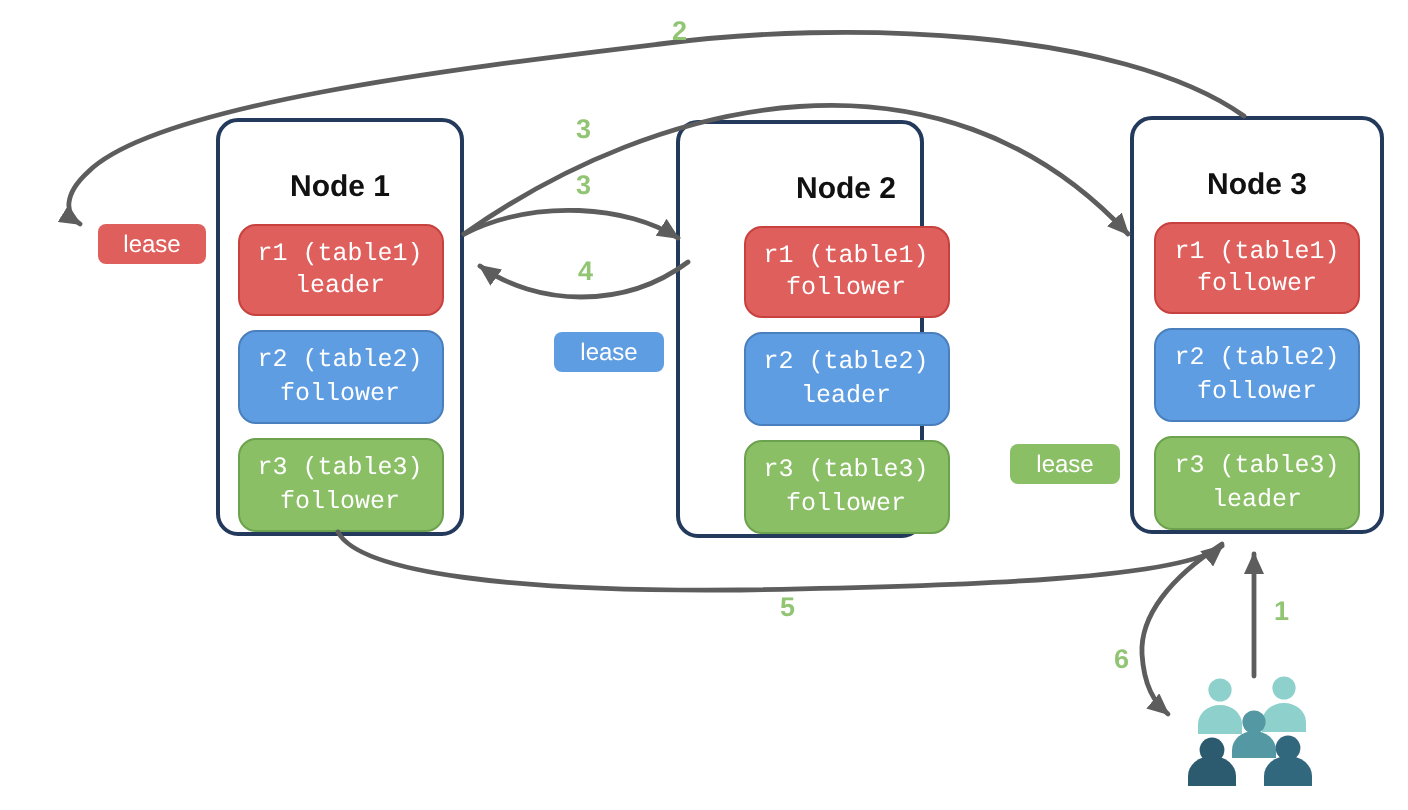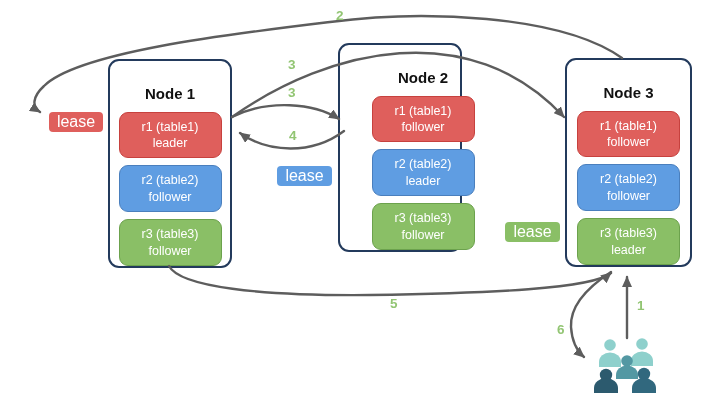--- a/index.html
+++ b/index.html
@@ -10,29 +10,29 @@
   .node{
     position:absolute;box-sizing:border-box;width:124px;height:209px;
     background:#ffffff;border:2px solid #233a5c;border-radius:11px;
     display:flex;flex-direction:column;align-items:center;z-index:1;
   }
   .node-title{margin-top:24px;height:20px;font-size:15px;font-weight:bold;color:#111111;text-align:center;}
   .cell{
     box-sizing:border-box;width:103px;height:48px;margin-top:7px;
     border-radius:9px;border:1.5px solid transparent;
     display:flex;flex-direction:column;align-items:center;justify-content:center;
-    color:#ffffff;font-size:12.5px;line-height:1.3;text-align:center;
+    color:#ffffff;font-size:12.5px;line-height:1.3;text-align:center;font-family:Liberation Mono, monospace;
   }
   .node .cell:first-of-type{margin-top:8px;}
   .red{background:#df5f5c;border-color:#c7413e;}
   .blue{background:#5f9de2;border-color:#4a7fbd;}
   .green{background:#8abf66;border-color:#6ca24d;}
   .lease{
     position:absolute;box-sizing:border-box;width:55px;height:20px;
-    border-radius:4px;border:1px solid transparent;color:#ffffff;font-size:16px;
+    border-radius:4px;border:1px solid transparent;color:#ffffff;font-size:12px;
     display:flex;align-items:center;justify-content:center;z-index:2;
   }
   .step{
     position:absolute;font-size:13.5px;font-weight:bold;color:#92c573;z-index:4;
     user-select:none;
   }
   svg.overlay{position:absolute;left:0;top:0;z-index:3;pointer-events:none;}
 </style>
 </head>
 <body>
@@ -48,21 +48,21 @@
     <div class="cell blue">
       <span>r2 (table2)</span>
       <span>follower</span>
     </div>
     <div class="cell green">
       <span>r3 (table3)</span>
       <span>follower</span>
     </div>
   </div>
 
-  <div class="node" style="left:338px;top:43px;padding-left:46px;">
+  <div class="node" style="left:338px;top:60px;padding-left:46px;">
     <div class="node-title">Node 2</div>
     <div class="cell red">
       <span>r1 (table1)</span>
       <span>follower</span>
     </div>
     <div class="cell blue">
       <span>r2 (table2)</span>
       <span>leader</span>
     </div>
     <div class="cell green">

